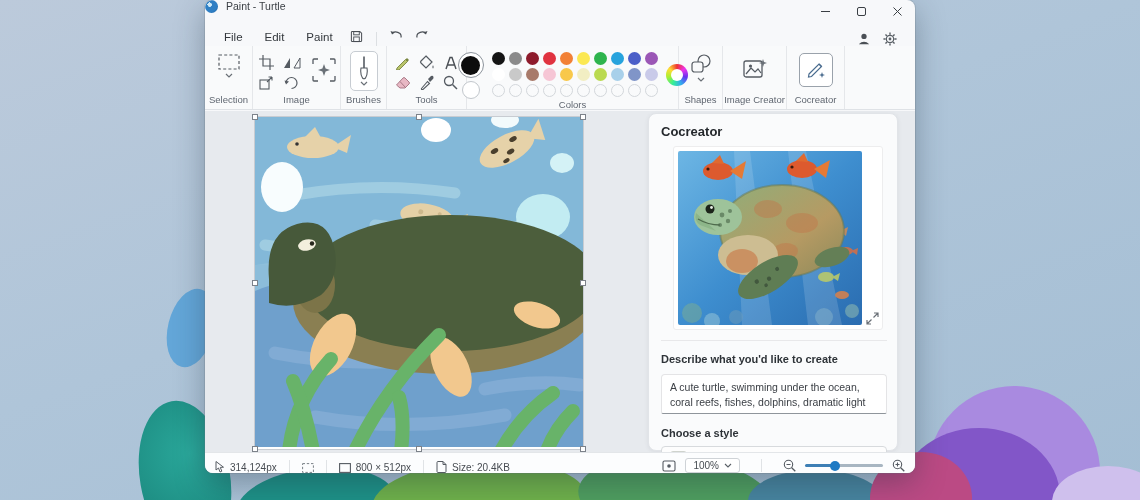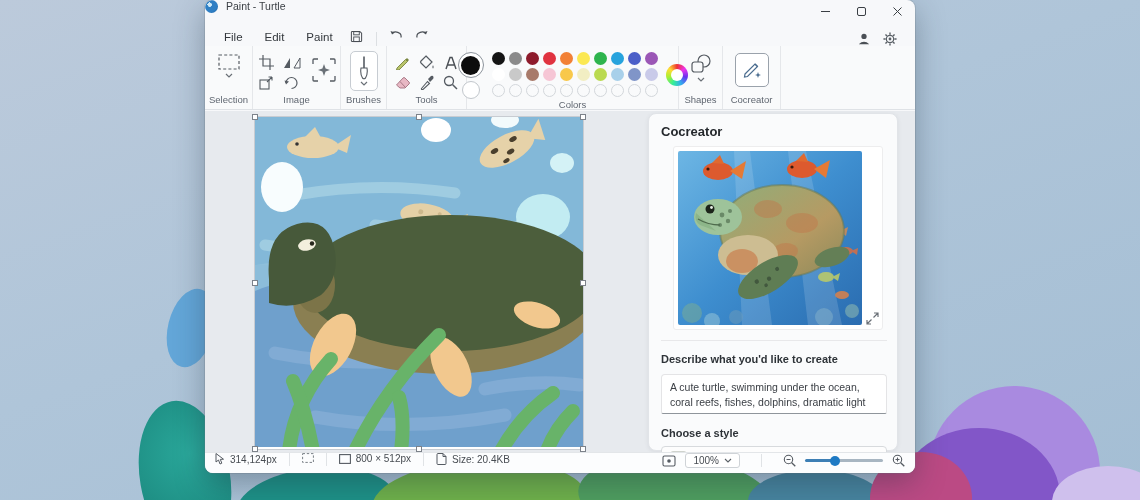--- a/index.html
+++ b/index.html
@@ -83,21 +83,21 @@
   .panel-label { font-size:11px; font-weight:bold; color:#2e3338; }
   #prompt-box { margin-top:7px; width:226px; height:40px; background:#fff; border:1px solid #e4e4e6; border-bottom:1px solid #8f959b; border-radius:4px 4px 2px 2px; padding:5px 8px; font-size:10.5px; line-height:1.45; color:#3c4046; }
   #style-label { display:block; margin-top:13px; }
   #style-dropdown { margin-top:7px; width:226px; height:26px; background:#fdfdfd; border:1px solid #d7dadd; border-radius:4px; display:flex; align-items:center; padding:0 8px; }
   #style-thumb { width:17px; height:17px; border-radius:3px; border:1px solid #cfd3cd;
     background:radial-gradient(circle at 30% 30%, #dfe8c8 0 25%, transparent 26%), linear-gradient(135deg,#93b06e,#3f6040); }
   #style-value { margin-left:8px; font-size:10.5px; color:#3c4046; }
   #style-chev { margin-left:auto; }
   
   #statusbar { position:absolute; left:0; right:0; bottom:0; height:21px; background:#fcfdfe;
-    border-top:1px solid #e3e6e9; display:flex; align-items:flex-start; padding:0 10px; font-size:10px; color:#474c52; }
+    border-top:1px solid #e3e6e9; display:flex; align-items:flex-end; padding:0 10px; font-size:10px; color:#474c52; }
   .sb-item { display:flex; align-items:center; gap:5px; white-space:nowrap; }
   .sb-sep { width:1px; height:13px; background:#e0e3e6; margin:0 12px; }
   #sb-right { margin-left:auto; display:flex; align-items:center; gap:9px; }
   #zoom-box { display:flex; align-items:center; gap:5px; border:1px solid #cfd3d7; border-radius:3px; padding:1px 7px; background:#fff; }
   #zoom-slider { position:relative; width:78px; height:10px; display:flex; align-items:center; }
   #zoom-track-l { position:absolute; left:0; width:38%; height:2.5px; background:#3d7fb5; border-radius:2px; }
   #zoom-track-r { position:absolute; left:38%; right:0; height:2.5px; background:#a8b6c2; border-radius:2px; }
   #zoom-thumb { position:absolute; left:calc(38% - 5px); width:10px; height:10px; border-radius:50%; background:#1e7ac4; }
   svg { display:block; }
 </style>
@@ -334,20 +334,29 @@
           <circle cx="14" cy="7" r="6" fill="none" stroke="#555b62" stroke-width="1.2"></circle>
           <rect x="2" y="8" width="11" height="10" rx="2.5" fill="#f9fafb" stroke="#555b62" stroke-width="1.2"></rect>
         </svg>
         <svg class="chev" width="8" height="5" viewBox="0 0 8 5">
             <path d="M1 1 L4 4 L7 1" fill="none" stroke="#6a7077" stroke-width="1.2"></path>
           </svg>
       </div>
       <span class="tgroup-label">Shapes</span>
     </div>
 
+    <div class="tgroup" style="width:64px">
+      <svg class="big-icon" width="26" height="26" viewBox="0 0 26 26">
+        <rect x="2" y="4" width="18" height="16" rx="2" fill="none" stroke="#555b62" stroke-width="1.3"></rect>
+        <path d="M4 17 L9 11 L13 15 L16 12 L19 16" fill="none" stroke="#555b62" stroke-width="1.2"></path>
+        <circle cx="8.5" cy="9" r="1.6" fill="#555b62"></circle>
+        <path d="M21 2 L22 5 L25 6 L22 7 L21 10 L20 7 L17 6 L20 5 Z" fill="#6a7077"></path>
+      </svg>
+      <span class="tgroup-label">Image Creator</span>
+    </div>
 
     <div class="tgroup" style="width:58px">
       <div class="boxed" id="cocreator-box">
         <svg width="20" height="20" viewBox="0 0 20 20">
           <path d="M3 17 L13 7 L15.5 9.5 L5.5 19.5 L2.5 20 Z" fill="none" stroke="#4a6c8f" stroke-width="1.2" transform="translate(0,-3)"></path>
           <path d="M13 4 L15.5 6.5" stroke="#4a6c8f" stroke-width="1.2"></path>
           <path d="M16 12 L16.8 14.2 L19 15 L16.8 15.8 L16 18 L15.2 15.8 L13 15 L15.2 14.2 Z" fill="#4a6c8f"></path>
         </svg>
       </div>
       <span class="tgroup-label">Cocreator</span>

